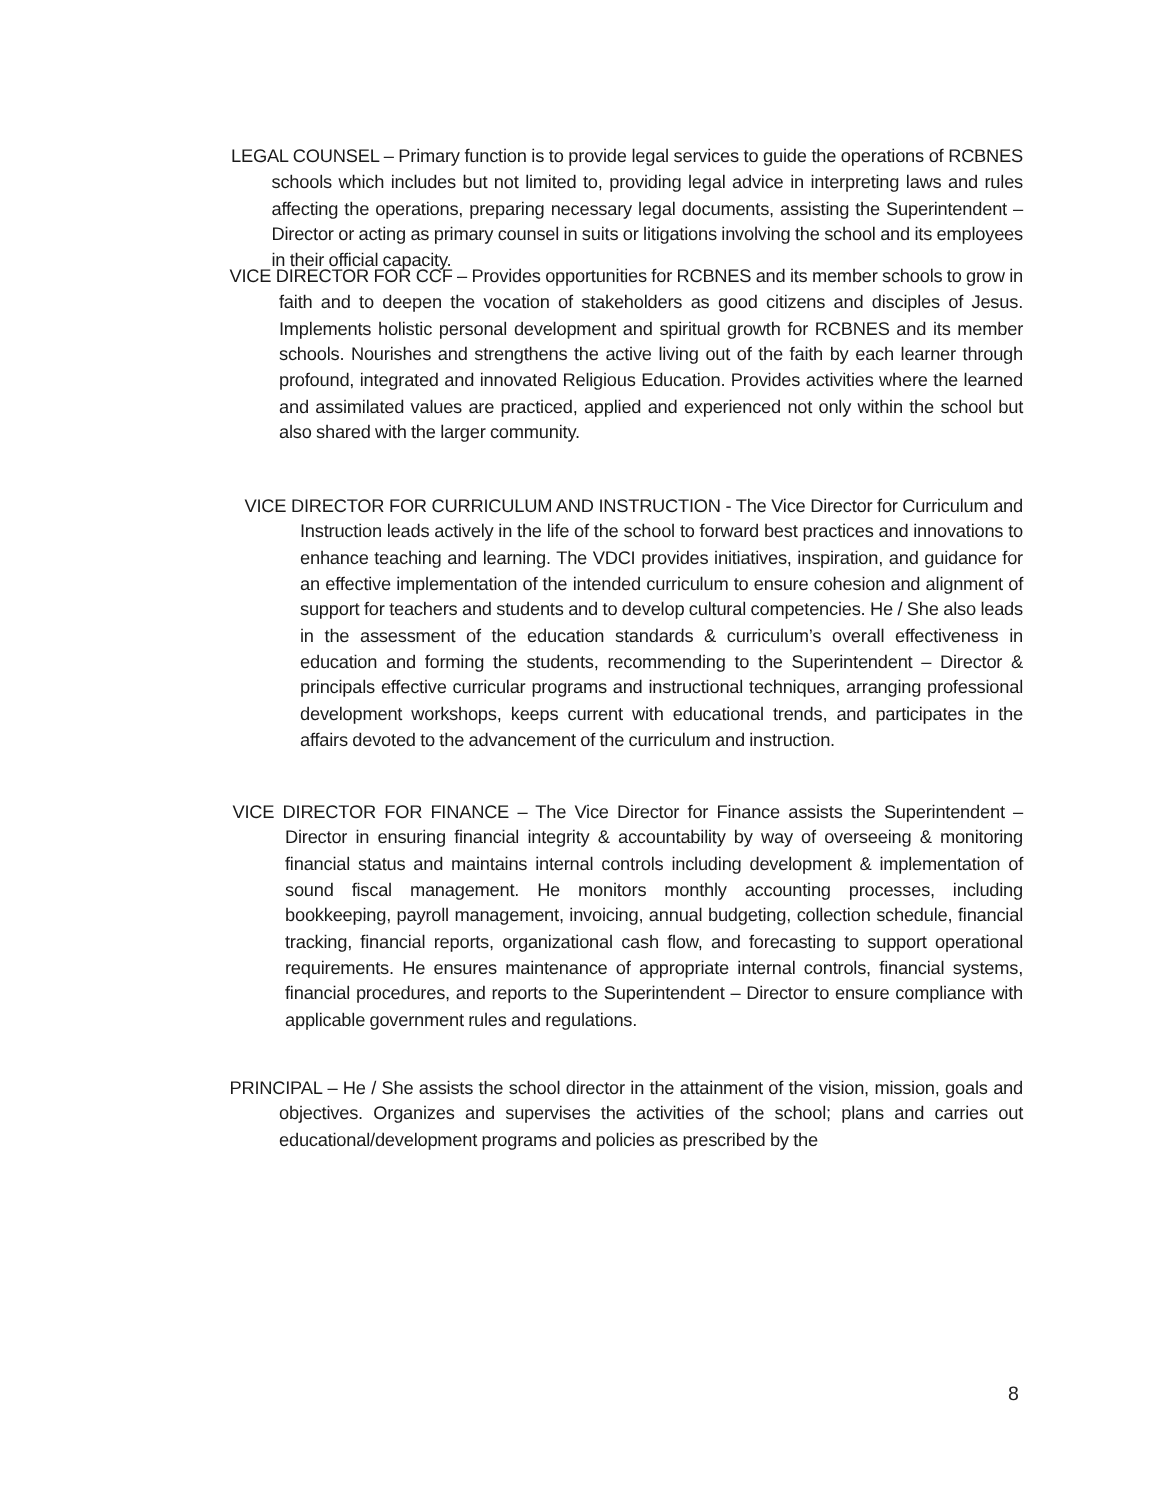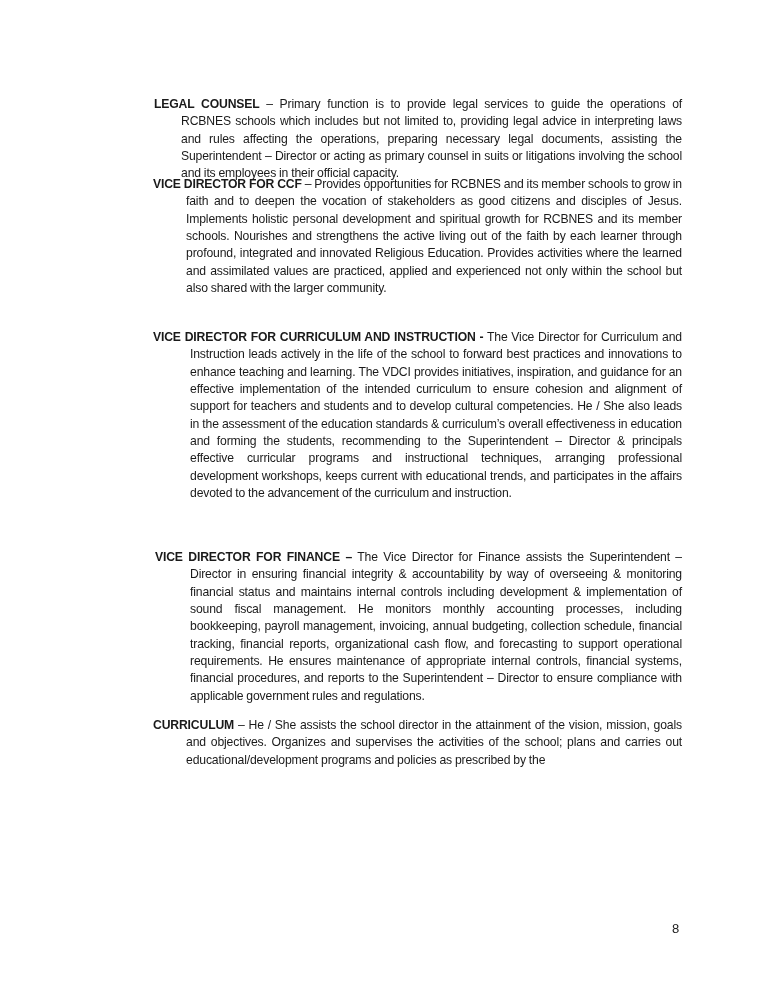--- a/index.html
+++ b/index.html
@@ -10,26 +10,26 @@
     }
     .entry {
       position: absolute;
       right: 90px;
       font-size: 12.2px;
       line-height: 17.35px;
       text-align: justify;
       letter-spacing: -0.15px;
       word-spacing: -0.3px;
     }
-    .entry .title { font-weight: bold; }
+    .entry .title { font-weight: normal; }
     .entry p { margin: 0; }
     #legal     { top: 96px;  left: 181px; text-indent: -27px; }
     #ccf       { top: 176px; left: 186px; text-indent: -33px; }
-    #curric    { top: 329px; left: 190px; text-indent: -37px; }
-    #finance   { top: 549px; left: 190px; text-indent: -35px; }
+    #curric    { top: 329px; left: 200px; text-indent: -37px; }
+    #finance   { top: 533px; left: 190px; text-indent: -35px; }
     #principal { top: 717px; left: 186px; text-indent: -33px; }
     #principal p { text-align-last: left; }
     .page-number {
       position: absolute; top: 921px; left: 672px;
       font-size: 13px; color: #222;
     }
   </style>
 </head>
 <body>
 
@@ -43,16 +43,16 @@
 
 <div class="entry" id="curric">
   <p><span class="title">VICE DIRECTOR FOR CURRICULUM AND INSTRUCTION -</span><span> </span><span>The Vice Director for Curriculum and Instruction leads actively in the life of the school to forward best practices and innovations to enhance teaching and learning. The VDCI provides initiatives, inspiration, and guidance for an effective implementation of the intended curriculum to ensure cohesion and alignment of support for teachers and students and to develop cultural competencies. He / She also leads in the assessment of the education standards &amp; curriculum’s overall effectiveness in education and forming the students, recommending to the Superintendent – Director &amp; principals effective curricular programs and instructional techniques, arranging professional development workshops, keeps current with educational trends, and participates in the affairs devoted to the advancement of the curriculum and instruction.</span></p>
 </div>
 
 <div class="entry" id="finance">
   <p><span class="title">VICE DIRECTOR FOR FINANCE –</span><span> </span><span>The Vice Director for Finance assists the Superintendent – Director in ensuring financial integrity &amp; accountability by way of overseeing &amp; monitoring financial status and maintains internal controls including development &amp; implementation of sound fiscal management. He monitors monthly accounting processes, including bookkeeping, payroll management, invoicing, annual budgeting, collection schedule, financial tracking, financial reports, organizational cash flow, and forecasting to support operational requirements. He ensures maintenance of appropriate internal controls, financial systems, financial procedures, and reports to the Superintendent – Director to ensure compliance with applicable government rules and regulations.</span></p>
 </div>
 
 <div class="entry" id="principal">
-  <p><span class="title">CURRICULUM</span><span> – </span><span>He / She assists the school director in the attainment of the vision, mission, goals and objectives. Organizes and supervises the activities of the school; plans and carries out educational/development programs and policies as prescribed by the</span></p>
+  <p><span class="title">PRINCIPAL</span><span> – </span><span>He / She assists the school director in the attainment of the vision, mission, goals and objectives. Organizes and supervises the activities of the school; plans and carries out educational/development programs and policies as prescribed by the</span></p>
 </div>
 
 <div class="page-number">8</div>
 
 </body></html>

